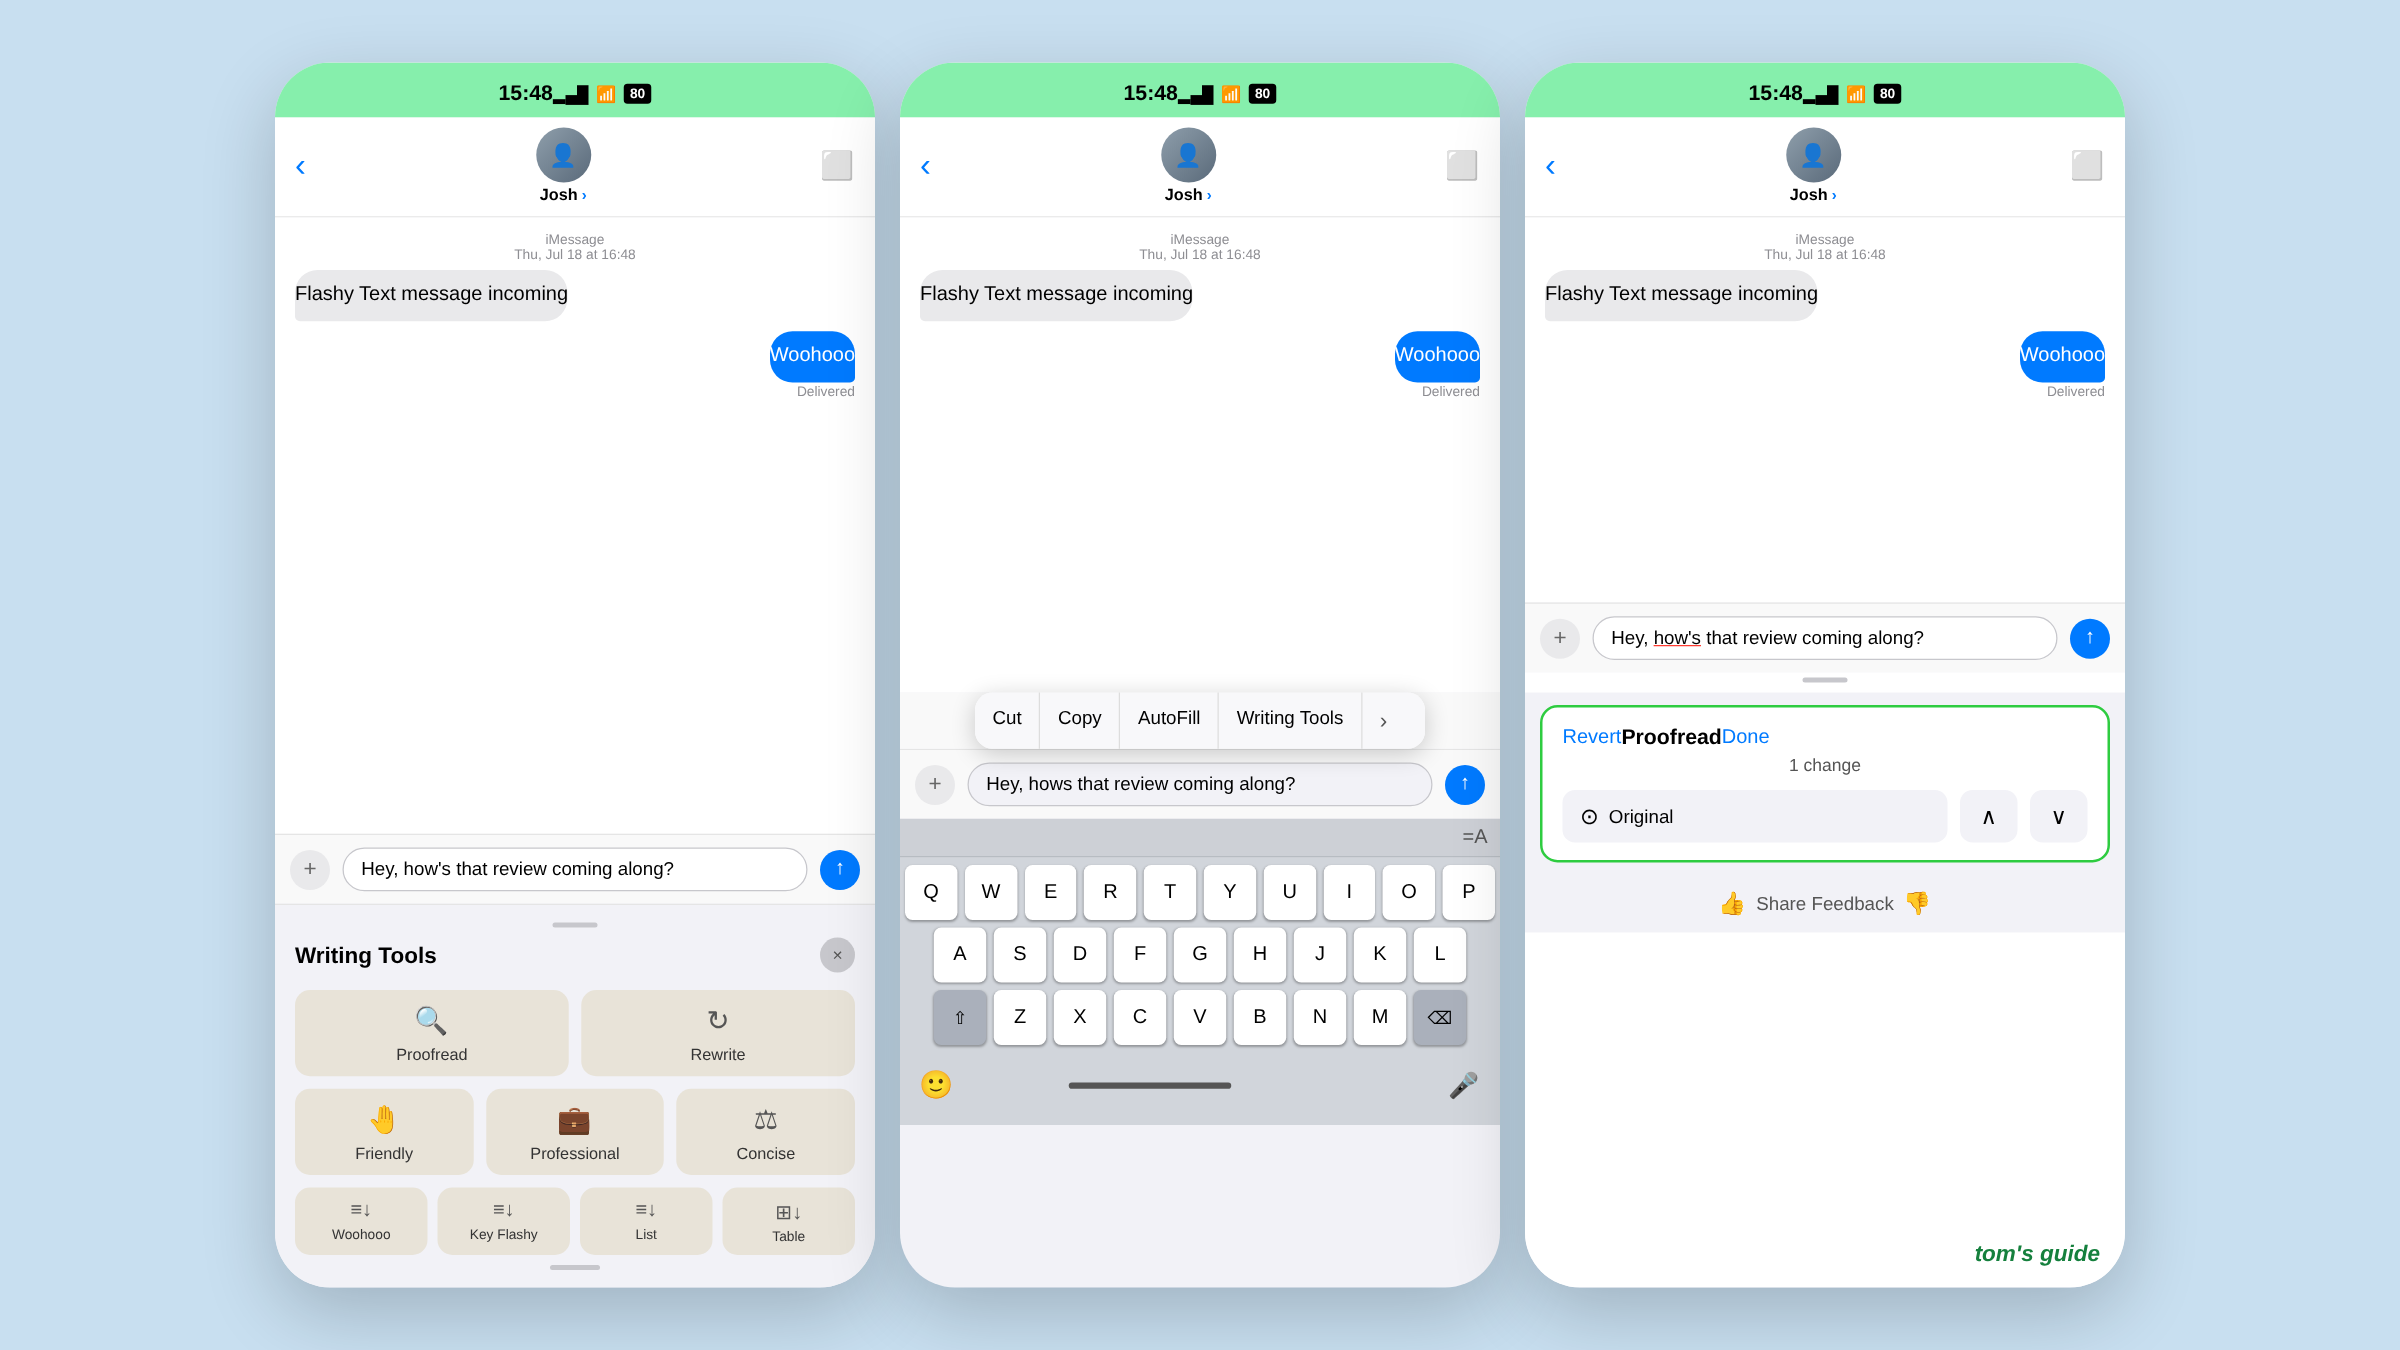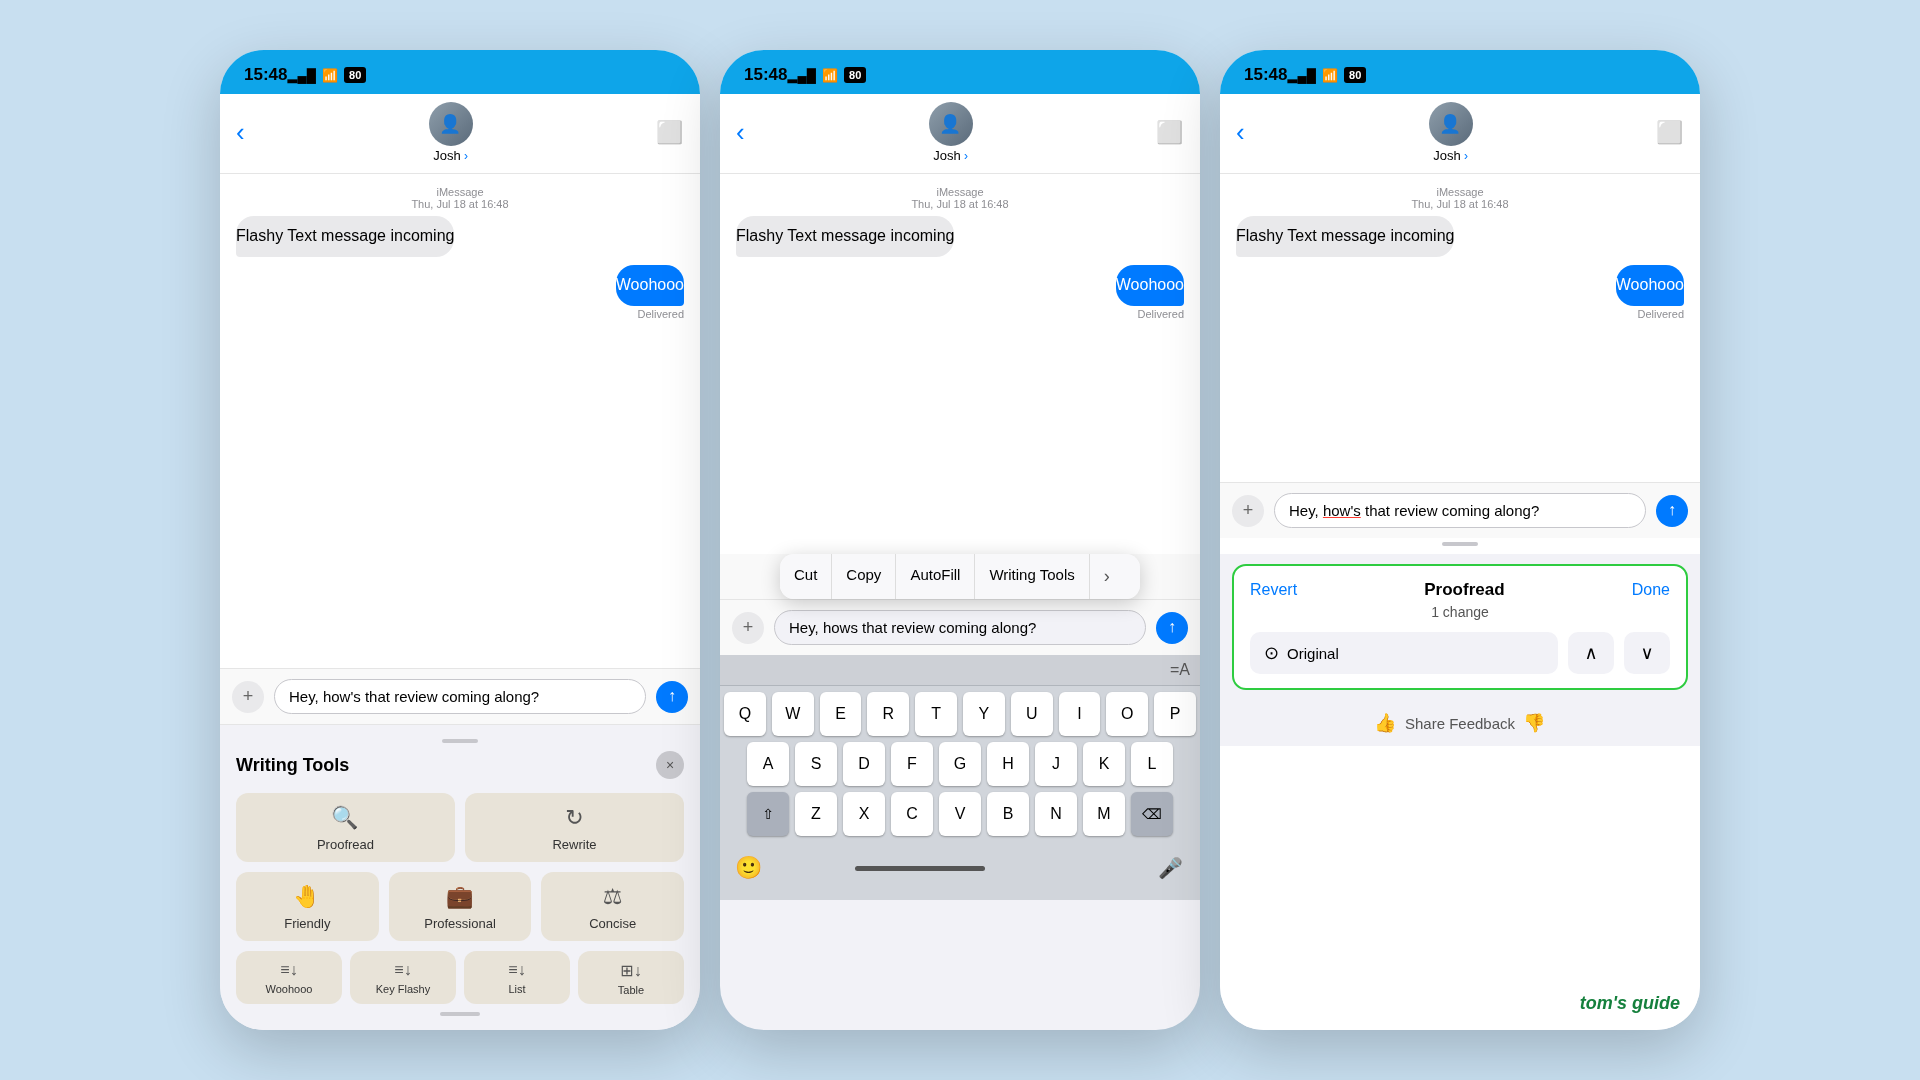--- a/index.html
+++ b/index.html
@@ -22,24 +22,24 @@
       border-radius: 44px;
       overflow: hidden;
       box-shadow: 0 20px 60px rgba(0,0,0,0.2);
       position: relative;
       display: flex;
       flex-direction: column;
     }
 
     
     .status-bar {
-      background: #0ea5e9;
+      background: #86efac;
       padding: 12px 24px 6px;
       display: flex;
-      justify-content: flex-start;
+      justify-content: center;
       align-items: center;
       min-height: 44px;
     }
     .status-time {
       font-size: 17px;
       font-weight: 600;
       color: #000;
     }
     .status-icons {
       display: flex;
@@ -82,21 +82,21 @@
       border-radius: 50%;
       background: linear-gradient(135deg, #8e9eab, #5a6a7a);
       overflow: hidden;
       display: flex;
       align-items: center;
       justify-content: center;
       font-size: 18px;
     }
     .nav-name {
       font-size: 13px;
-      font-weight: 400;
+      font-weight: 700;
       color: #000;
       margin-top: 2px;
     }
     .nav-video {
       color: #007aff;
       font-size: 22px;
     }
 
     
     .messages-area {
@@ -374,24 +374,23 @@
     
     .proofread-panel {
       background: white;
       border: 2.5px solid #2ecc40;
       border-radius: 14px;
       margin: 10px 12px;
       padding: 14px 16px;
     }
     .pf-header {
       display: flex;
-      justify-content: space-between;
+      justify-content: flex-start;
       align-items: center;
       margin-bottom: 4px;
-      gap: 26px;
     }
     .pf-revert {
       color: #007aff;
       font-size: 16px;
     }
     .pf-title {
       font-size: 17px;
       font-weight: 600;
       color: #000;
     }

